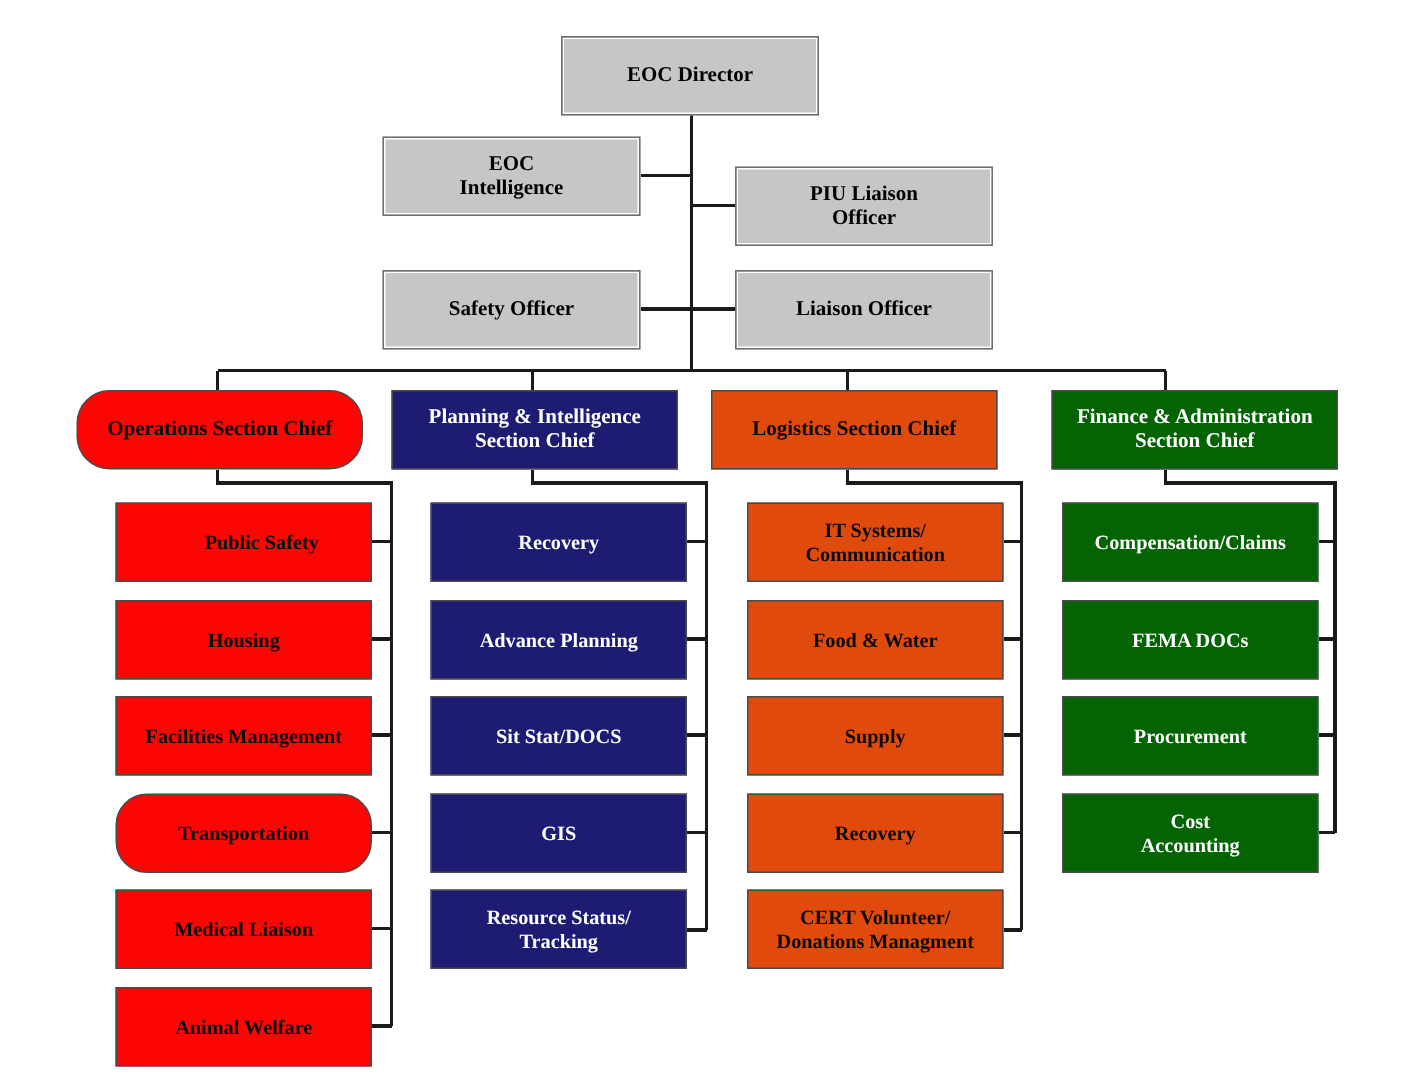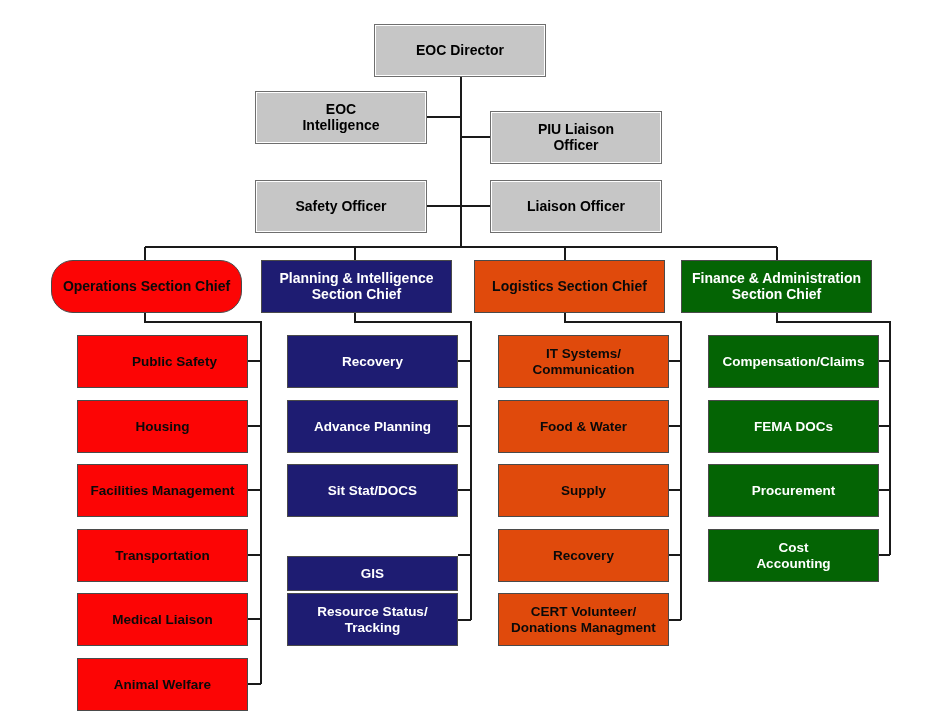--- a/index.html
+++ b/index.html
@@ -31,20 +31,21 @@
     position: absolute;
     box-sizing: border-box;
     display: flex;
     align-items: center;
     justify-content: center;
     text-align: center;
     line-height: 1.12;
     font-weight: bold;
     border: 1px solid #3a3a3a;
     z-index: 3;
+    font-family: Liberation Serif, serif;
   }
   .node .cap {
     display: block;
     padding: 0 4px;
     white-space: pre-line;
   }
   .node.exec {
     background: #c6c6c6;
     color: #000000;
     font-size: 14px;
@@ -164,54 +165,54 @@
 
   <div class="node navy chief" style="left:261px; top:260px; width:191px; height:53px;">
     <span class="cap">Planning &amp; Intelligence
 Section Chief</span>
   </div>
 
   <div class="node orange chief" style="left:474px; top:260px; width:191px; height:53px;">
     <span class="cap">Logistics Section Chief</span>
   </div>
 
-  <div class="node green chief" style="left:681px; top:260px; width:191px; height:53px;">
+  <div class="node green chief" style="left:701px; top:260px; width:191px; height:53px;">
     <span class="cap">Finance &amp; Administration
 Section Chief</span>
   </div>
 
   <div class="node red sub" style="left:77px; top:335px; width:171px; height:53px;padding-left:24px;">
     <span class="cap">Public Safety</span>
   </div>
   <div class="node red sub" style="left:77px; top:400px; width:171px; height:53px;">
     <span class="cap">Housing</span>
   </div>
   <div class="node red sub" style="left:77px; top:464px; width:171px; height:53px;">
     <span class="cap">Facilities Management</span>
   </div>
-  <div class="node red sub" style="left:77px; top:529px; width:171px; height:53px;">
+  <div class="node red sub" style="left:77px; top:529px; width:171px; height:53px;border-radius:21px;">
     <span class="cap">Transportation</span>
   </div>
   <div class="node red sub" style="left:77px; top:593px; width:171px; height:53px;">
     <span class="cap">Medical Liaison</span>
   </div>
   <div class="node red sub" style="left:77px; top:658px; width:171px; height:53px;">
     <span class="cap">Animal Welfare</span>
   </div>
 
   <div class="node navy sub" style="left:287px; top:335px; width:171px; height:53px;">
     <span class="cap">Recovery</span>
   </div>
   <div class="node navy sub" style="left:287px; top:400px; width:171px; height:53px;">
     <span class="cap">Advance Planning</span>
   </div>
   <div class="node navy sub" style="left:287px; top:464px; width:171px; height:53px;">
     <span class="cap">Sit Stat/DOCS</span>
   </div>
-  <div class="node navy sub" style="left:287px; top:556px; width:171px; height:35px;">
+  <div class="node navy sub" style="left:287px; top:529px; width:171px; height:53px;">
     <span class="cap">GIS</span>
   </div>
   <div class="node navy sub" style="left:287px; top:593px; width:171px; height:53px;">
     <span class="cap">Resource Status/
 Tracking</span>
   </div>
 
   <div class="node orange sub" style="left:498px; top:335px; width:171px; height:53px;">
     <span class="cap">IT Systems/
 Communication</span>

